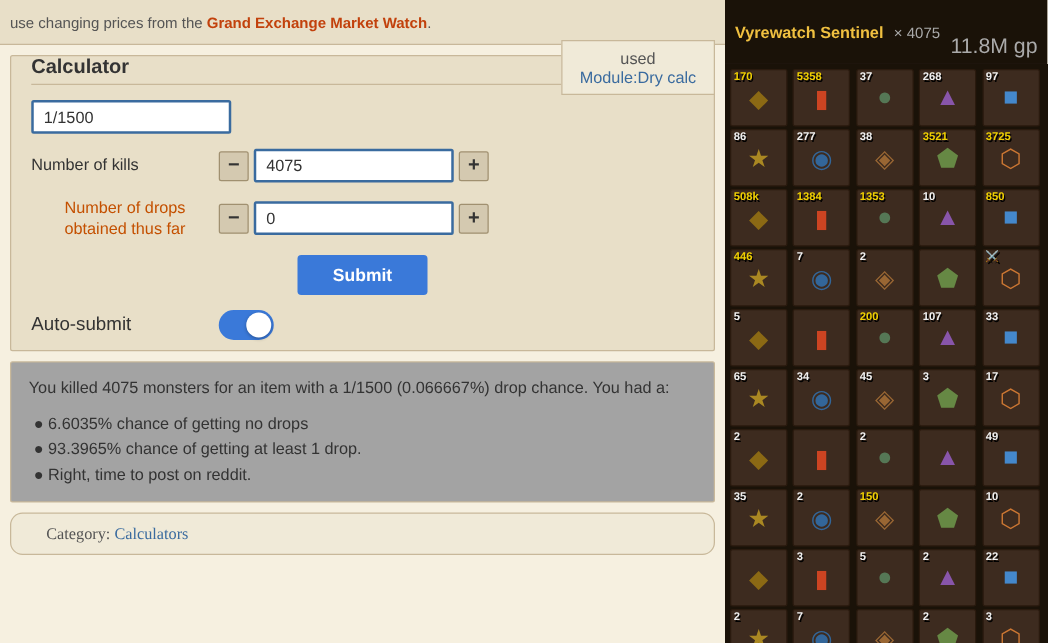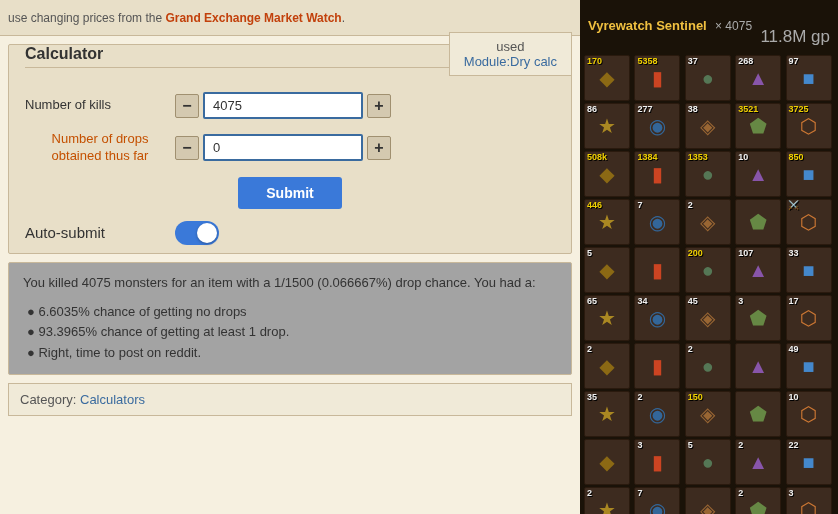--- a/index.html
+++ b/index.html
@@ -210,24 +210,25 @@
     .results-section ul li::before {
       content: "● ";
       color: #333;
     }
 
     
     .category-bar {
       margin: 0 8px;
       background: #f0ead8;
       border: 1px solid #c8b89a;
-      padding: 8px 11px;
+      padding: 8px 28px;
       font-size: 13px;
       color: #555;
-      border-radius: 0;
+      border-radius: 10px;
+      font-family: Liberation Serif, serif;
     }
 
     .category-bar a {
       color: #3a6b9f;
       text-decoration: none;
     }
 
     
     .right-sidebar {
       width: 258px;
@@ -320,20 +321,23 @@
     <div class="used-module-box">
       <div>used</div>
       <div><a href="#" class="module-link">Module:Dry calc</a></div>
     </div>
   </div>
 
   <div class="calculator-section">
     <div class="calculator-title">Calculator</div>
 
     <div class="calc-row">
+      <div class="calc-input-group">
+        <input class="calc-input" type="text" value="1/1500" style="">
+      </div>
     </div>
 
     <div class="calc-row">
       <div class="calc-label">Number of kills</div>
       <div class="calc-input-group">
         <button class="calc-btn-plusminus">−</button>
         <input class="calc-input" type="text" value="4075" style="">
         <button class="calc-btn-plusminus">+</button>
       </div>
     </div>

